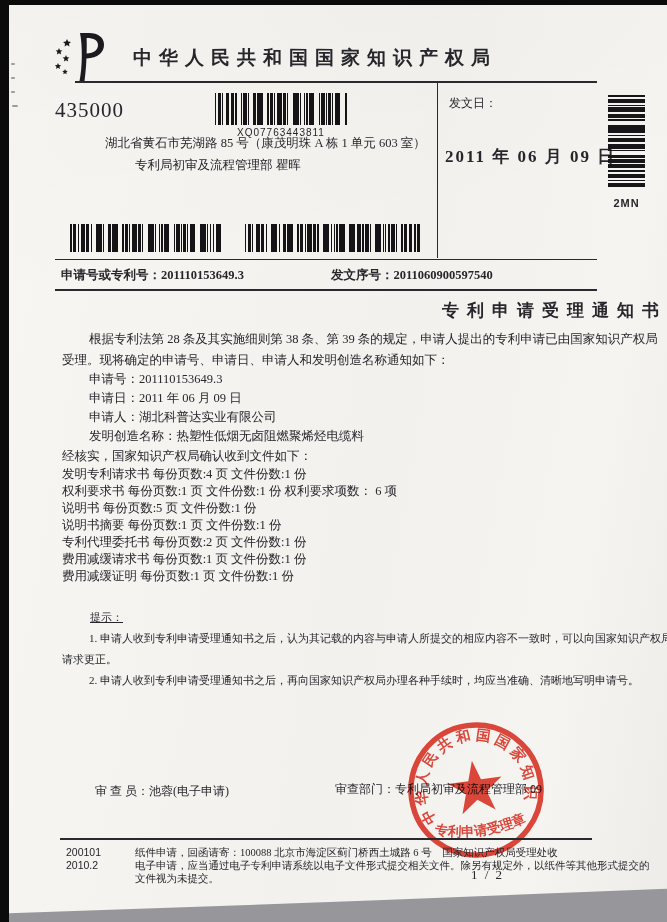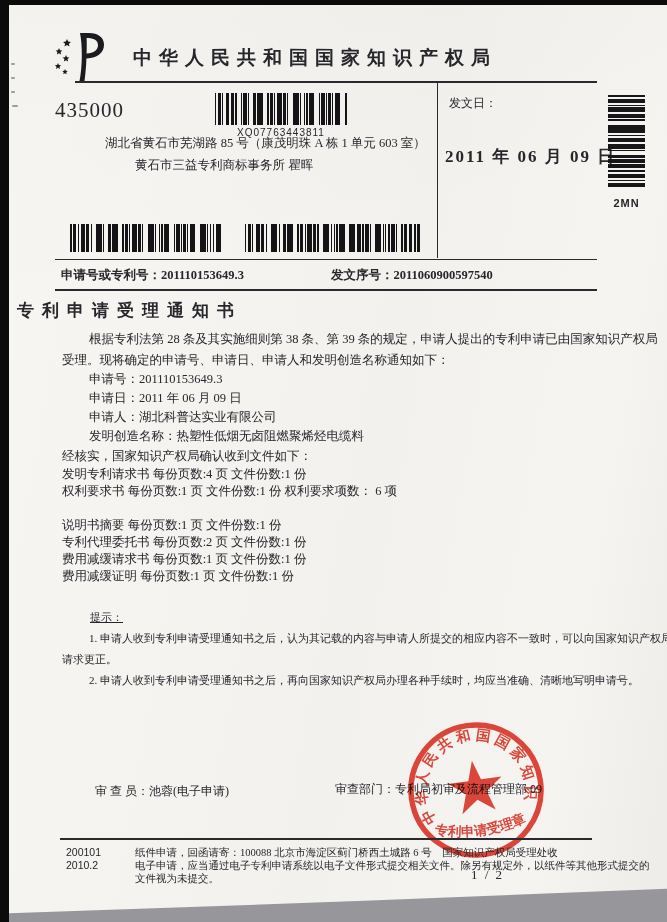--- a/index.html
+++ b/index.html
@@ -77,43 +77,44 @@
   <div class="abs bc-caption" style="left:206px;top:122px;width:132px;">XQ07763443811</div>
 
   <div class="abs rule" style="left:428px;top:78px;width:1px;height:175px;"></div>
   <div class="abs lbl-sm" style="left:440px;top:90px;">发文日：</div>
   <div class="abs date-big" style="left:436px;top:140px;">2011 年 06 月 09 日</div>
 
   <div class="abs barcode-v" style="left:599px;top:90px;width:37px;height:92px;"></div>
   <div class="abs bc-caption" style="left:599px;top:192px;width:37px;font-weight:bold;font-size:11px;">2MN</div>
 
   <div class="abs addr" style="left:96px;top:130px;">湖北省黄石市芜湖路 85 号（康茂明珠 A 栋 1 单元 603 室）</div>
-  <div class="abs addr" style="left:126px;top:152px;">黄石市三益专利商标事务所  瞿晖</div>
+  <div class="abs addr" style="left:126px;top:152px;">专利局初审及流程管理部  瞿晖</div>
 
   <div class="abs barcode-h" style="left:61px;top:219px;width:155px;height:28px;"></div>
   <div class="abs barcode-h" style="left:236px;top:219px;width:176px;height:28px;"></div>
 
   <div class="abs rule" style="left:46px;top:254px;width:542px;height:1px;"></div>
   <div class="abs refrow" style="left:52px;top:262px;"><span>申请号或专利号：</span><span>201110153649.3</span></div>
   <div class="abs refrow" style="left:322px;top:262px;"><span>发文序号：</span><span>2011060900597540</span></div>
   <div class="abs rule" style="left:46px;top:284px;width:542px;height:2px;"></div>
 
-  <div class="abs doc-title" style="left:0;top:294px;width:658px;text-align:left;text-indent:8px;font-family:Liberation Mono, monospace;">专利申请受理通知书</div>
+  <div class="abs doc-title" style="left:0;top:294px;width:658px;text-align:right;text-indent:8px;font-family:Liberation Mono, monospace;">专利申请受理通知书</div>
 
   <div class="abs body-txt" style="left:80px;top:326px;">根据专利法第 28 条及其实施细则第 38 条、第 39 条的规定，申请人提出的专利申请已由国家知识产权局</div>
   <div class="abs body-txt" style="left:53px;top:347px;">受理。现将确定的申请号、申请日、申请人和发明创造名称通知如下：</div>
 
   <div class="abs body-txt" style="left:80px;top:366px;"><span>申请号：</span><span>201110153649.3</span></div>
   <div class="abs body-txt" style="left:80px;top:385px;"><span>申请日：</span><span>2011 年 06 月 09 日</span></div>
   <div class="abs body-txt" style="left:80px;top:423px;"><span>发明创造名称：</span><span>热塑性低烟无卤阻燃聚烯烃电缆料</span></div>
   <div class="abs body-txt" style="left:80px;top:404px;"><span>申请人：</span><span>湖北科普达实业有限公司</span></div>
 
   <div class="abs body-txt" style="left:53px;top:443px;">经核实，国家知识产权局确认收到文件如下：</div>
   <div class="abs body-txt" style="left:53px;top:461px;">发明专利请求书 每份页数:4 页  文件份数:1 份</div>
   <div class="abs body-txt" style="left:53px;top:478px;">权利要求书 每份页数:1 页  文件份数:1 份  权利要求项数：  6 项</div>
+  <div class="abs body-txt" style="left:53px;top:495px;">说明书 每份页数:5 页  文件份数:1 份</div>
   <div class="abs body-txt" style="left:53px;top:512px;">说明书摘要 每份页数:1 页  文件份数:1 份</div>
   <div class="abs body-txt" style="left:53px;top:529px;">专利代理委托书 每份页数:2 页  文件份数:1 份</div>
   <div class="abs body-txt" style="left:53px;top:546px;">费用减缓请求书 每份页数:1 页  文件份数:1 份</div>
   <div class="abs body-txt" style="left:53px;top:563px;">费用减缓证明 每份页数:1 页  文件份数:1 份</div>
 
   <div class="abs tip-txt" style="left:81px;top:605px;text-decoration:underline;">提示：</div>
   <div class="abs tip-txt" style="left:80px;top:626px;">1. 申请人收到专利申请受理通知书之后，认为其记载的内容与申请人所提交的相应内容不一致时，可以向国家知识产权局</div>
   <div class="abs tip-txt" style="left:53px;top:647px;">请求更正。</div>
   <div class="abs tip-txt" style="left:80px;top:668px;">2. 申请人收到专利申请受理通知书之后，再向国家知识产权局办理各种手续时，均应当准确、清晰地写明申请号。</div>
 

